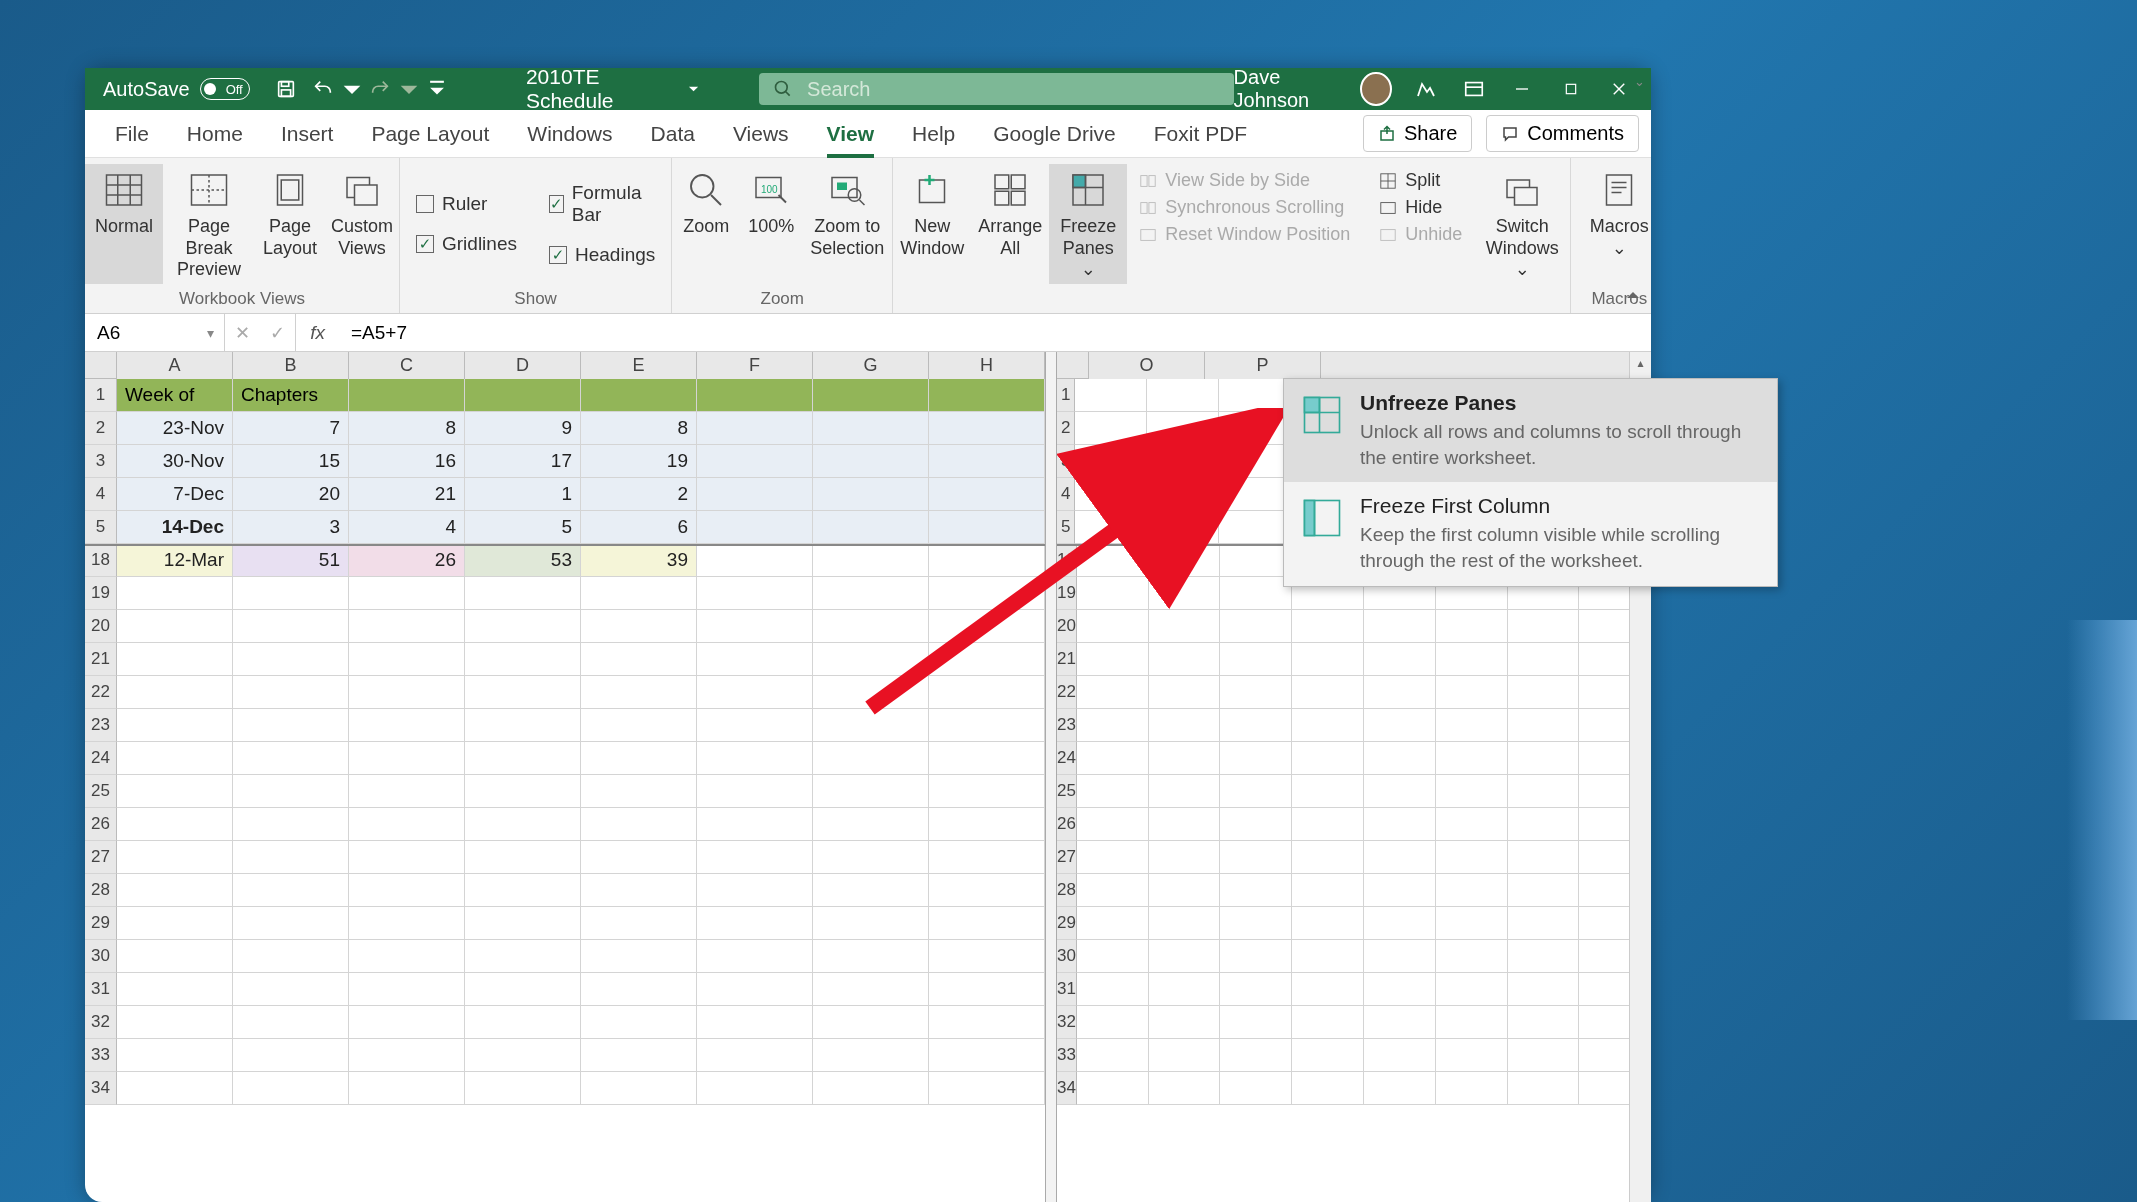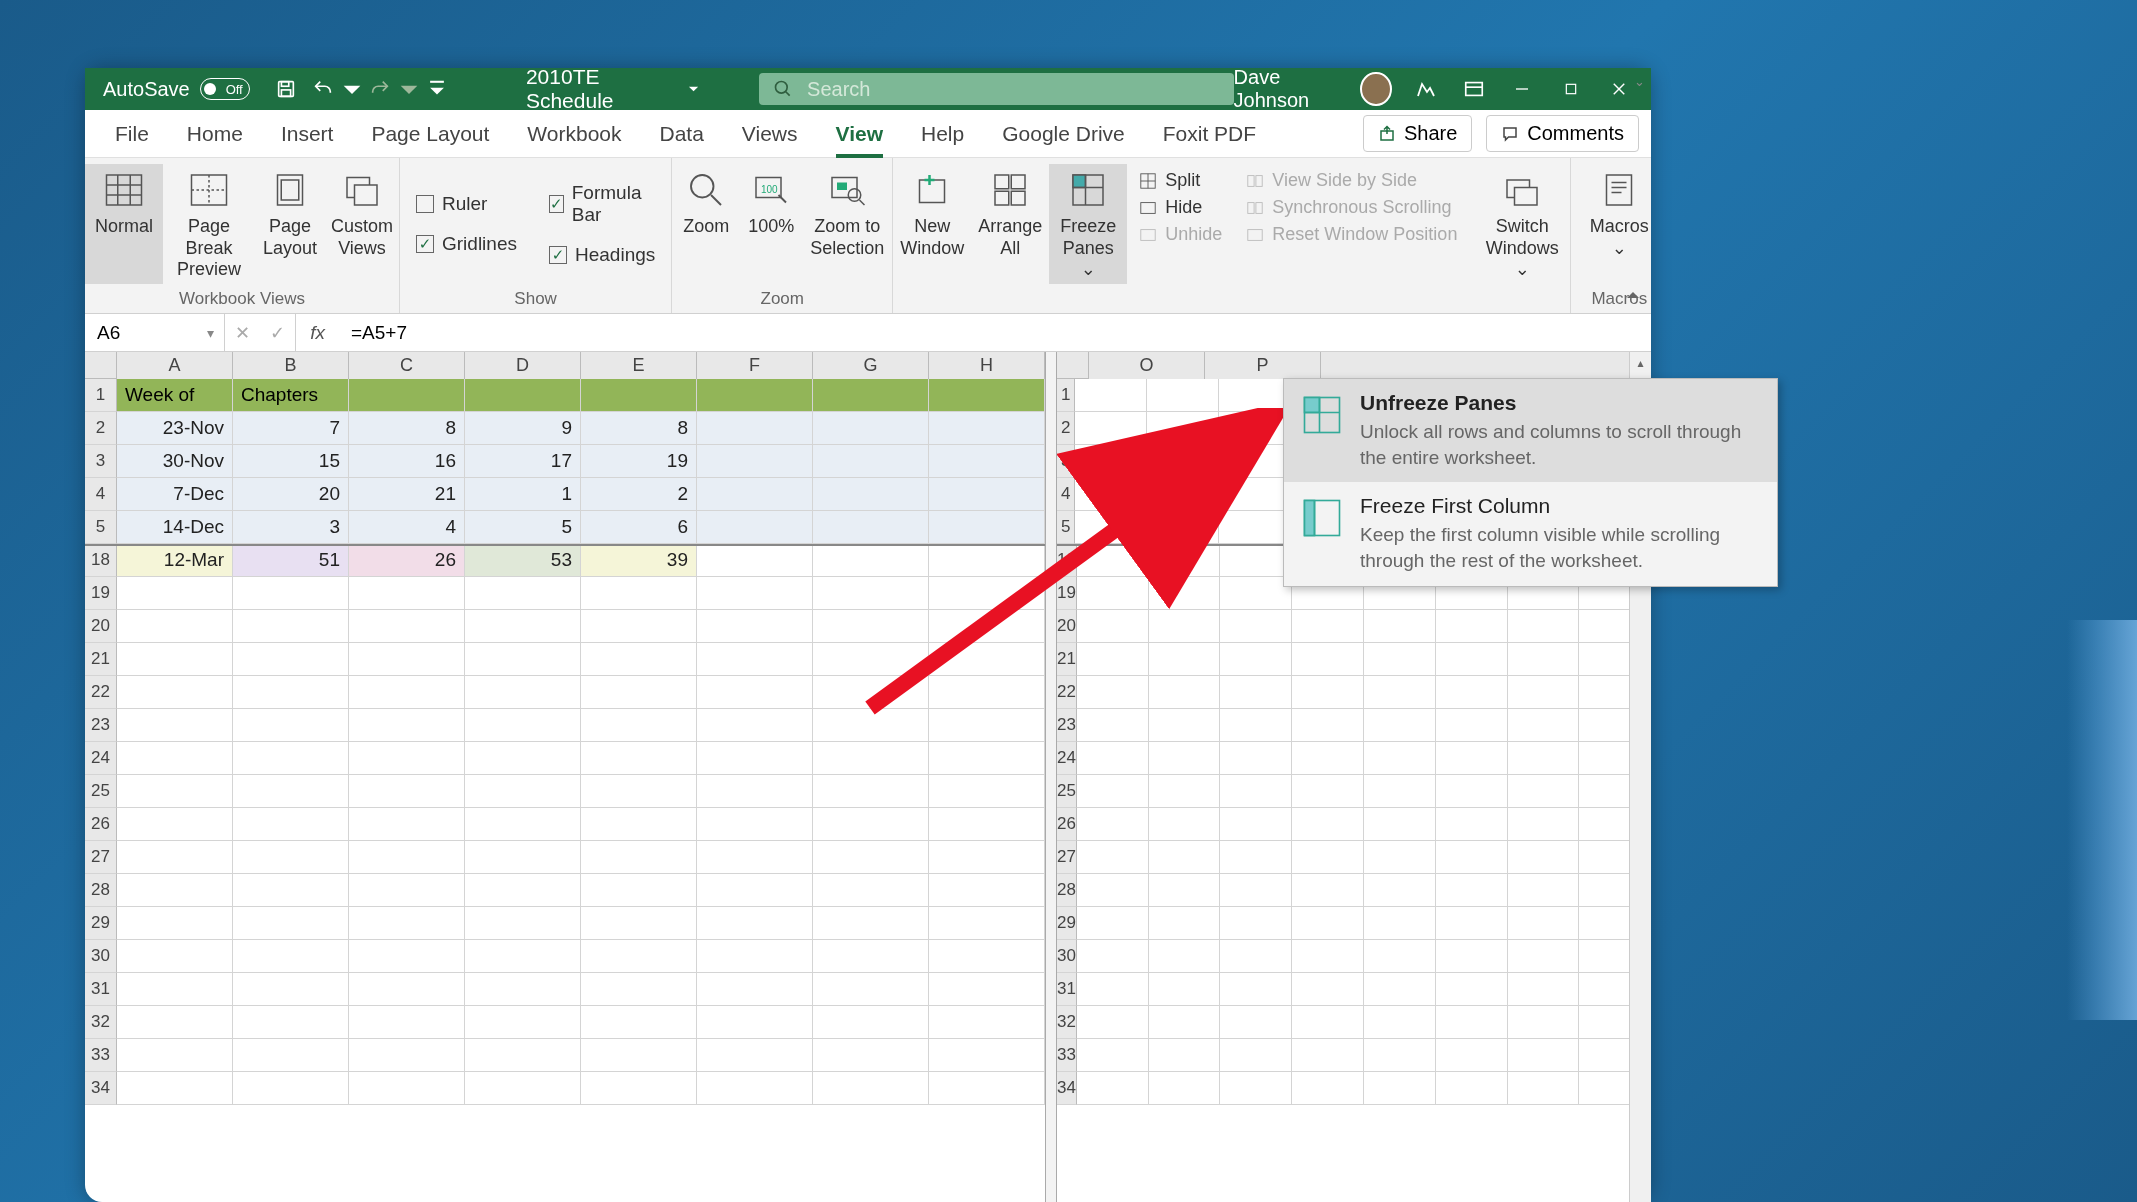--- a/index.html
+++ b/index.html
@@ -168,21 +168,21 @@
           </svg>
         </div>
     </div>
   </div>
 
   <div class="tabs">
     <div class="tab">File</div>
     <div class="tab">Home</div>
     <div class="tab">Insert</div>
     <div class="tab">Page Layout</div>
-    <div class="tab">Workbook</div>
+    <div class="tab">Windows</div>
     <div class="tab">Data</div>
     <div class="tab">Views</div>
     <div class="tab active">View</div>
     <div class="tab">Help</div>
     <div class="tab">Google Drive</div>
     <div class="tab">Foxit PDF</div>
     <div class="tabs-right">
       <div class="action-btn">
           <svg viewBox="0 0 24 24" width="18" fill="none" stroke="#1e6f42" stroke-width="2">
             <rect x="4" y="8" width="16" height="12"></rect>
@@ -335,62 +335,62 @@
             <div class="rg-icon">
               <svg viewBox="0 0 32 32" width="40" fill="none" stroke="#555" stroke-width="1.2">
                 <rect x="4" y="4" width="24" height="24"></rect>
                 <rect x="4" y="4" width="10" height="10" fill="#4aa"></rect>
                 <line x1="14" y1="4" x2="14" y2="28"></line>
                 <line x1="4" y1="14" x2="28" y2="14"></line>
               </svg>
             </div>
             <span>Freeze<br>Panes ⌄</span>
           </div>
+        <div class="win-col" style="width:240px">
+          <div class="win-item disabled">
+              <svg viewBox="0 0 20 20" width="18" fill="none" stroke="#bbb">
+                <rect x="2" y="4" width="7" height="12"></rect>
+                <rect x="11" y="4" width="7" height="12"></rect>
+              </svg>
+              <span>View Side by Side</span>
+            </div>
+          <div class="win-item disabled">
+              <svg viewBox="0 0 20 20" width="18" fill="none" stroke="#bbb">
+                <rect x="2" y="4" width="7" height="12"></rect>
+                <rect x="11" y="4" width="7" height="12"></rect>
+              </svg>
+              <span>Synchronous Scrolling</span>
+            </div>
+          <div class="win-item disabled">
+              <svg viewBox="0 0 20 20" width="18" fill="none" stroke="#bbb">
+                <rect x="2" y="4" width="16" height="12"></rect>
+              </svg>
+              <span>Reset Window Position</span>
+            </div>
+        </div>
         <div class="win-col">
           <div class="win-item">
               <svg viewBox="0 0 20 20" width="18" fill="none" stroke="#555">
                 <rect x="2" y="2" width="16" height="16"></rect>
                 <line x1="10" y1="2" x2="10" y2="18"></line>
                 <line x1="2" y1="10" x2="18" y2="10"></line>
               </svg>
               <span>Split</span>
             </div>
           <div class="win-item">
               <svg viewBox="0 0 20 20" width="18" fill="none" stroke="#555">
                 <rect x="2" y="4" width="16" height="12"></rect>
               </svg>
               <span>Hide</span>
             </div>
           <div class="win-item disabled">
               <svg viewBox="0 0 20 20" width="18" fill="none" stroke="#bbb">
                 <rect x="2" y="4" width="16" height="12"></rect>
               </svg>
               <span>Unhide</span>
-            </div>
-        </div>
-        <div class="win-col" style="width:240px">
-          <div class="win-item disabled">
-              <svg viewBox="0 0 20 20" width="18" fill="none" stroke="#bbb">
-                <rect x="2" y="4" width="7" height="12"></rect>
-                <rect x="11" y="4" width="7" height="12"></rect>
-              </svg>
-              <span>View Side by Side</span>
-            </div>
-          <div class="win-item disabled">
-              <svg viewBox="0 0 20 20" width="18" fill="none" stroke="#bbb">
-                <rect x="2" y="4" width="7" height="12"></rect>
-                <rect x="11" y="4" width="7" height="12"></rect>
-              </svg>
-              <span>Synchronous Scrolling</span>
-            </div>
-          <div class="win-item disabled">
-              <svg viewBox="0 0 20 20" width="18" fill="none" stroke="#bbb">
-                <rect x="2" y="4" width="16" height="12"></rect>
-              </svg>
-              <span>Reset Window Position</span>
             </div>
         </div>
         <div class="rg-btn" style="width:96px">
             <div class="rg-icon">
               <svg viewBox="0 0 32 32" width="40" fill="none" stroke="#555" stroke-width="1.2">
                 <rect x="4" y="8" width="18" height="14"></rect>
                 <rect x="10" y="14" width="18" height="14" fill="#f3f3f3"></rect>
               </svg>
             </div>
             <span>Switch<br>Windows ⌄</span>
@@ -486,21 +486,21 @@
             <div class="cell" style="width: 116px;">20</div>
             <div class="cell" style="width: 116px;">21</div>
             <div class="cell" style="width: 116px;">1</div>
             <div class="cell" style="width: 116px;">2</div>
             <div class="cell" style="width: 116px;"></div>
             <div class="cell" style="width: 116px;"></div>
             <div class="cell" style="width: 116px;"></div>
           </div>
           <div class="row data-row">
             <div class="row-h">5</div>
-            <div class="cell" style="width: 116px;">14-Dec</div>
+            <div class="cell" style="width: 116px; font-weight: bold;">14-Dec</div>
             <div class="cell" style="width: 116px;">3</div>
             <div class="cell" style="width: 116px;">4</div>
             <div class="cell" style="width: 116px;">5</div>
             <div class="cell" style="width: 116px;">6</div>
             <div class="cell" style="width: 116px;"></div>
             <div class="cell" style="width: 116px;"></div>
             <div class="cell" style="width: 116px;"></div>
           </div>
           <div class="row data-row">
             <div class="row-h">18</div>

